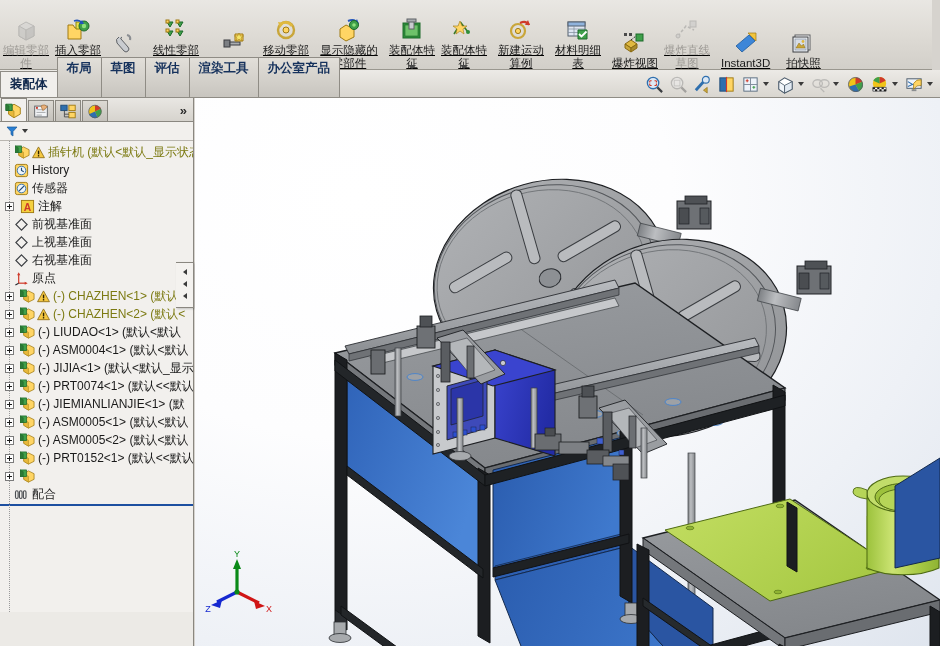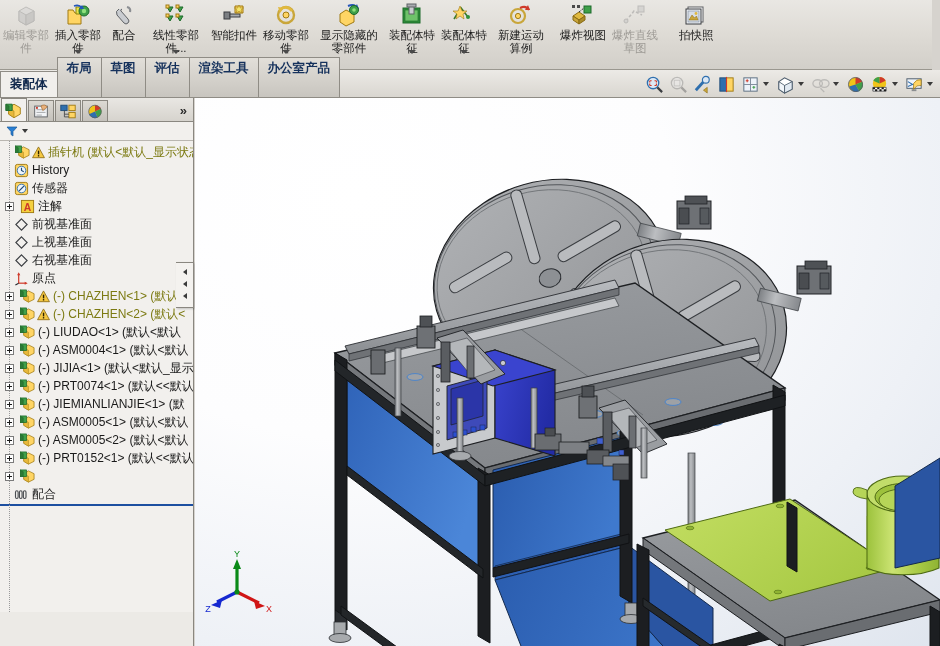--- a/index.html
+++ b/index.html
@@ -14,21 +14,21 @@
     position: relative;
     width: 940px; height: 646px;
     background: #d6d3ce;
   }
 
   
   #ribbon {
     position: absolute; left: 0; top: 0; width: 932px; height: 70px;
     background: linear-gradient(to bottom, #e9e7e3 0%, #dedbd5 50%, #d2cfc9 100%);
     border-bottom: 1px solid #9a978f;
-    display: flex; align-items: flex-start;
+    display: flex; align-items: flex-end; text-decoration: underline;
   }
   .rb-sep { width: 1px; background: #a9a6a0; margin: 4px 2px 4px 2px; }
   .rb-btn {
     position: relative;
     display: flex; flex-direction: column; align-items: center;
     justify-content: flex-start;
     padding: 2px 3px 0 3px;
     min-width: 40px;
     cursor: default;
     text-align: center;
@@ -295,20 +295,36 @@
           <svg width="26" height="24" viewBox="0 0 26 24">
             <circle cx="10" cy="13" r="7" fill="none" stroke="#c9a63a" stroke-width="2.2"></circle>
                 <circle cx="10" cy="13" r="2.6" fill="#ffd564" stroke="#a07a12"></circle>
                 <path d="M12 5 q6 -3 9 2" stroke="#cf3a2a" stroke-width="2" fill="none"></path>
                 <polygon points="20,2 22,7 17,7" fill="#cf3a2a"></polygon>
           </svg>
         </div>
         <div class="lbl">新建运动算例</div>
       </div>
       <div class="rb-sep"></div>
+      <div class="rb-btn">
+        <div class="ico">
+          <svg width="26" height="24" viewBox="0 0 26 24">
+            <rect x="3" y="4" width="17" height="14" fill="#dfe6f2" stroke="#55606f"></rect>
+                <rect x="3" y="4" width="17" height="4" fill="#8fb3dd" stroke="#55606f"></rect>
+                <g stroke="#7d8a9a" stroke-width="0.7">
+              <line x1="3" y1="11" x2="20" y2="11"></line>
+              <line x1="3" y1="14.5" x2="20" y2="14.5"></line>
+              <line x1="9" y1="8" x2="9" y2="18"></line>
+            </g>
+                <polygon points="13,12 22,12 22,21 13,21" fill="#3fa04a" stroke="#1d6a2a"></polygon>
+                <path d="M14 16 l2.5 2.5 l5 -5" stroke="#ffffff" stroke-width="1.8" fill="none"></path>
+          </svg>
+        </div>
+        <div class="lbl">材料明细表</div>
+      </div>
       <div class="rb-sep"></div>
       <div class="rb-btn">
         <div class="ico">
           <svg width="26" height="24" viewBox="0 0 26 24">
             <polygon points="3,13 9,9 15,13 9,17" fill="#e0b93f" stroke="#8a6a12"></polygon>
                 <polygon points="3,13 9,17 9,21 3,17" fill="#c9a63a" stroke="#8a6a12"></polygon>
                 <polygon points="9,17 15,13 15,17 9,21" fill="#a98c2c" stroke="#8a6a12"></polygon>
                 <rect x="14" y="3" width="7" height="7" fill="#3fa04a" stroke="#1d6a2a"></rect>
                 <path d="M9 9 L14 5" stroke="#2b2b2b" stroke-width="1" stroke-dasharray="2 1.4"></path>
                 <g fill="#4a4a4a">
@@ -323,20 +339,29 @@
         <div class="ico">
           <svg width="26" height="24" viewBox="0 0 26 24">
             <path d="M4 18 L12 8 L20 12" stroke="#8a8d90" stroke-width="1.6" fill="none" stroke-dasharray="3 2"></path>
                 <rect x="16" y="3" width="6" height="6" fill="#bfc2c6" stroke="#8a8d90"></rect>
                 <circle cx="4" cy="18" r="2" fill="#bfc2c6" stroke="#8a8d90"></circle>
           </svg>
         </div>
         <div class="lbl">爆炸直线草图</div>
       </div>
       <div class="rb-sep"></div>
+      <div class="rb-btn wide">
+        <div class="ico">
+          <svg width="26" height="24" viewBox="0 0 26 24">
+            <path d="M3 15 L16 4 L22 10 L9 21 Z" fill="#3d86d8" stroke="#1e5a9a" stroke-width="0.8"></path>
+                <polygon points="15,2 23,2 23,10" fill="#f2c53d" stroke="#a07a12" stroke-width="0.7"></polygon>
+          </svg>
+        </div>
+        <div class="lbl lbl-en">Instant3D</div>
+      </div>
       <div class="rb-sep"></div>
       <div class="rb-sep"></div>
       <div class="rb-btn">
         <div class="ico">
           <svg width="26" height="24" viewBox="0 0 26 24">
             <rect x="5" y="4" width="15" height="15" fill="#ffffff" stroke="#5a5d61"></rect>
                 <rect x="3" y="6" width="15" height="15" fill="#eef1f5" stroke="#3a3d41"></rect>
                 <rect x="5" y="8" width="11" height="11" fill="#d7dde6" stroke="#7d8a9a" stroke-width="0.6"></rect>
                 <path d="M6 17 L9 12 L11.5 15 L13.5 13 L15 17 Z" fill="#c9a63a" stroke="#8a6a12" stroke-width="0.5"></path>
                 <circle cx="13" cy="10.5" r="1.4" fill="#e0b93f"></circle>

